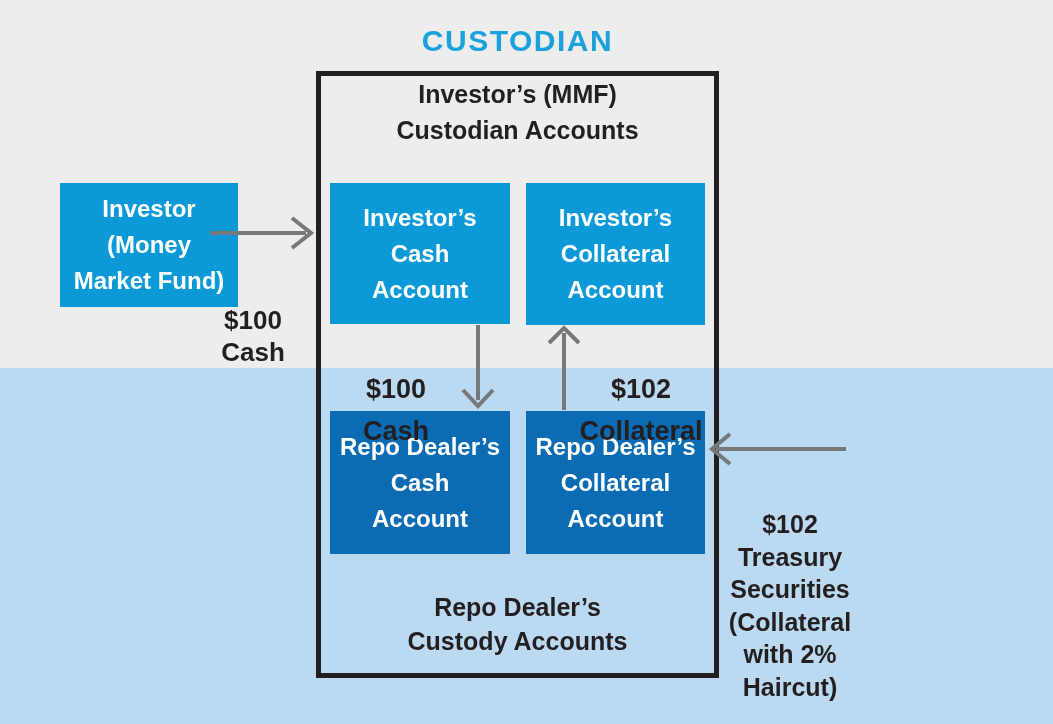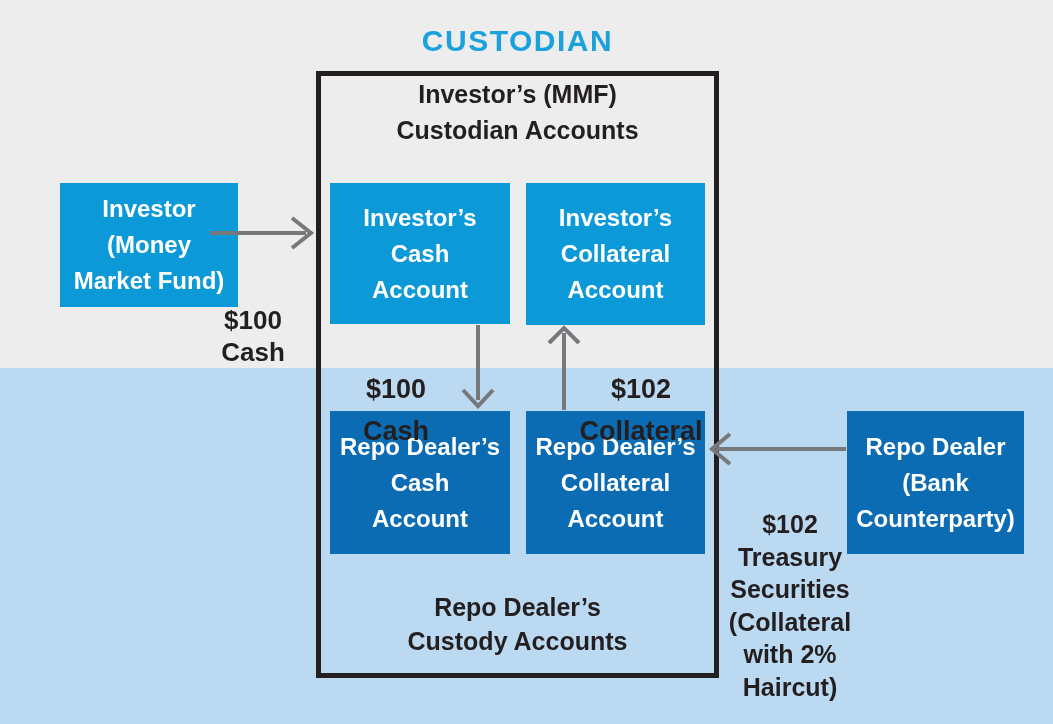--- a/index.html
+++ b/index.html
@@ -72,23 +72,20 @@
 Account</div>
   <div class="node bright pos-inv-coll">Investor’s
 Collateral
 Account</div>
   <div class="node dark pos-dealer-cash">Repo Dealer’s
 Cash
 Account</div>
   <div class="node dark pos-dealer-coll">Repo Dealer’s
 Collateral
 Account</div>
-  <div class="node dark pos-dealer">Repo Dealer
-(Bank
-Counterparty)</div>
 
   <svg class="arrows" width="1053" height="724" viewBox="0 0 1053 724">
     <path class="arrow" d="M210 233 H306 M292 218 L311 233 L292 248"></path>
     <path class="arrow" d="M478 325 V400 M463 390 L478 406 L493 390"></path>
     <path class="arrow" d="M564 410 V333 M549 343 L564 328 L579 343"></path>
     <path class="arrow" d="M846 449 H716 M730 434 L712 449 L730 464"></path>
   </svg>
 
   <div class="darklabel flow-label pos-lbl-invest-cash">$100
 Cash</div>

